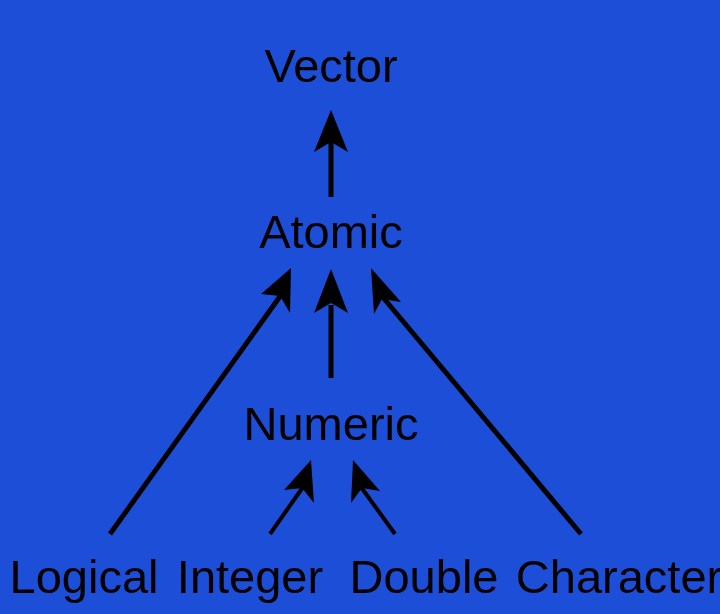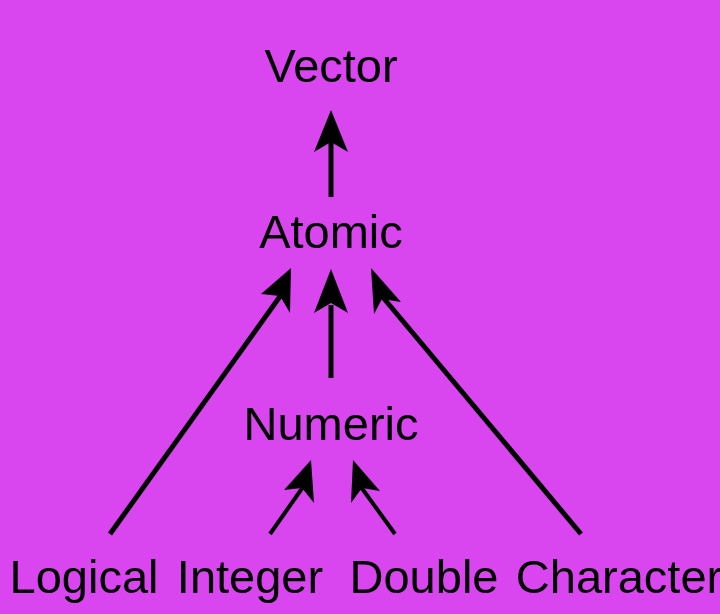--- a/index.html
+++ b/index.html
@@ -11,21 +11,21 @@
   body {
     width: 720px;
     height: 614px;
     overflow: hidden;
     font-family: "Liberation Sans", sans-serif;
   }
   #diagram-canvas {
     position: relative;
     width: 720px;
     height: 614px;
-    background: #d946ef;
+    background: #1d4ed8;
   }
   #diagram-svg {
     position: absolute;
     top: 0;
     left: 0;
     width: 720px;
     height: 614px;
     display: block;
   }
   .node-label {

